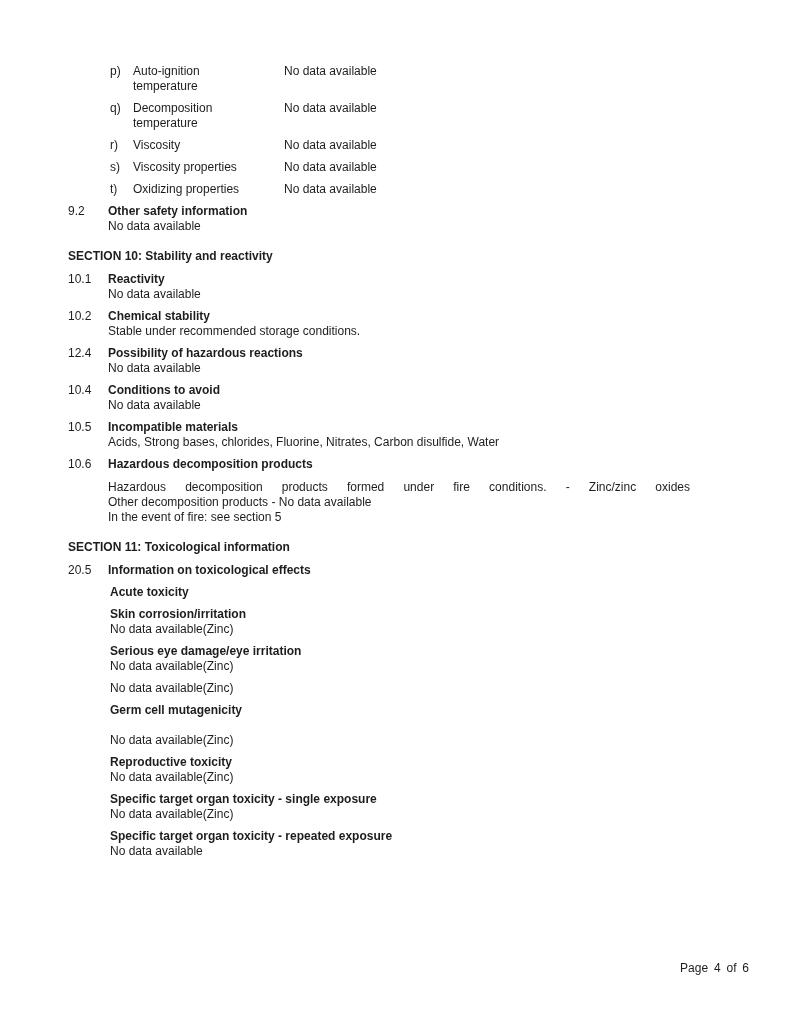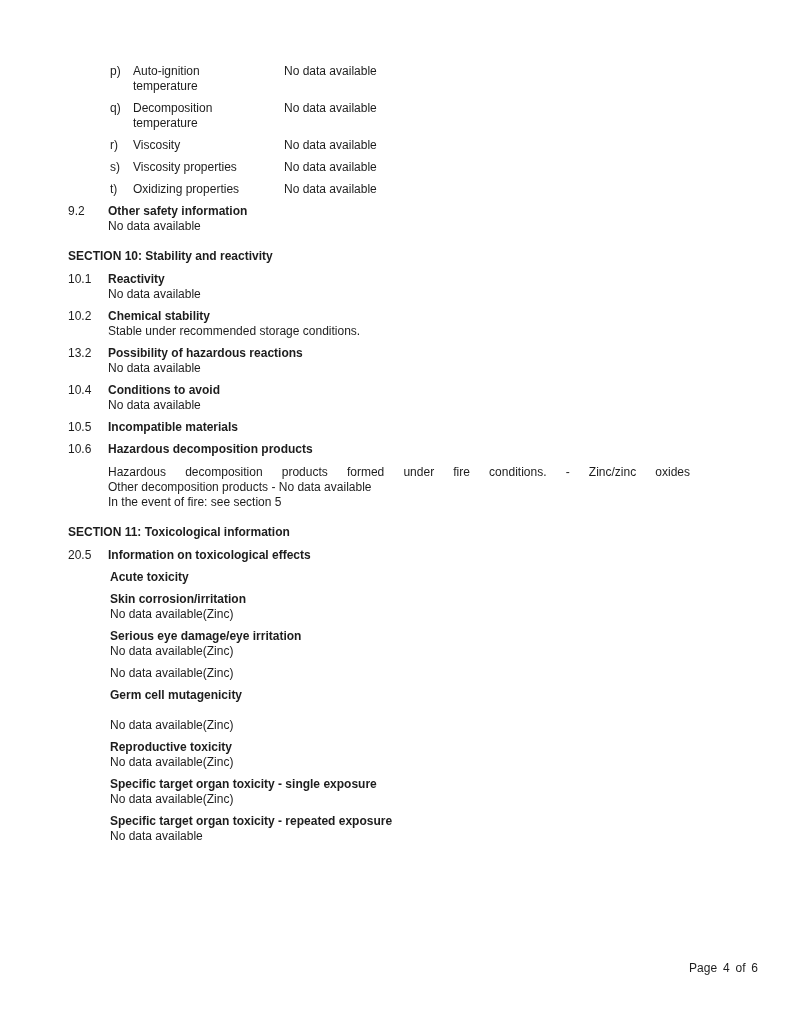--- a/index.html
+++ b/index.html
@@ -50,21 +50,21 @@
   .iarc {
     display: grid;
     grid-template-columns: 70px 1fr;
     margin-top: 7px;
   }
   .justify-line { text-align-last: justify; margin-top: 8px; }
 
   .footer {
     position: absolute;
     top: 961px;
-    right: 33px;
+    right: 42px;
     word-spacing: 2.5px;
   }
 </style>
 </head>
 <body>
 
 <div class="props">
   <div class="prop-row">
     <span class="cell-letter">p)</span>
     <span class="cell-label">Auto-ignition
@@ -114,39 +114,40 @@
 
 <div class="sub">
   <span class="sub-num">10.2</span>
   <div>
     <div class="sub-title">Chemical stability</div>
     <div>Stable under recommended storage conditions.</div>
   </div>
 </div>
 
 <div class="sub">
-  <span class="sub-num">13.2</span>
+  <span class="sub-num">12.4</span>
   <div>
     <div class="sub-title">Possibility of hazardous reactions</div>
     <div>No data available</div>
   </div>
 </div>
 
 <div class="sub">
   <span class="sub-num">10.4</span>
   <div>
     <div class="sub-title">Conditions to avoid</div>
     <div>No data available</div>
   </div>
 </div>
 
 <div class="sub">
   <span class="sub-num">10.5</span>
   <div>
     <div class="sub-title">Incompatible materials</div>
+    <div>Acids, Strong bases, chlorides, Fluorine, Nitrates, Carbon disulfide, Water</div>
   </div>
 </div>
 
 <div class="sub">
   <span class="sub-num">10.6</span>
   <div>
     <div class="sub-title">Hazardous decomposition products</div>
     <div class="justify-line">Hazardous decomposition products formed under fire conditions. - Zinc/zinc oxides</div>
     <div>Other decomposition products - No data available</div>
     <div>In the event of fire: see section 5</div>

